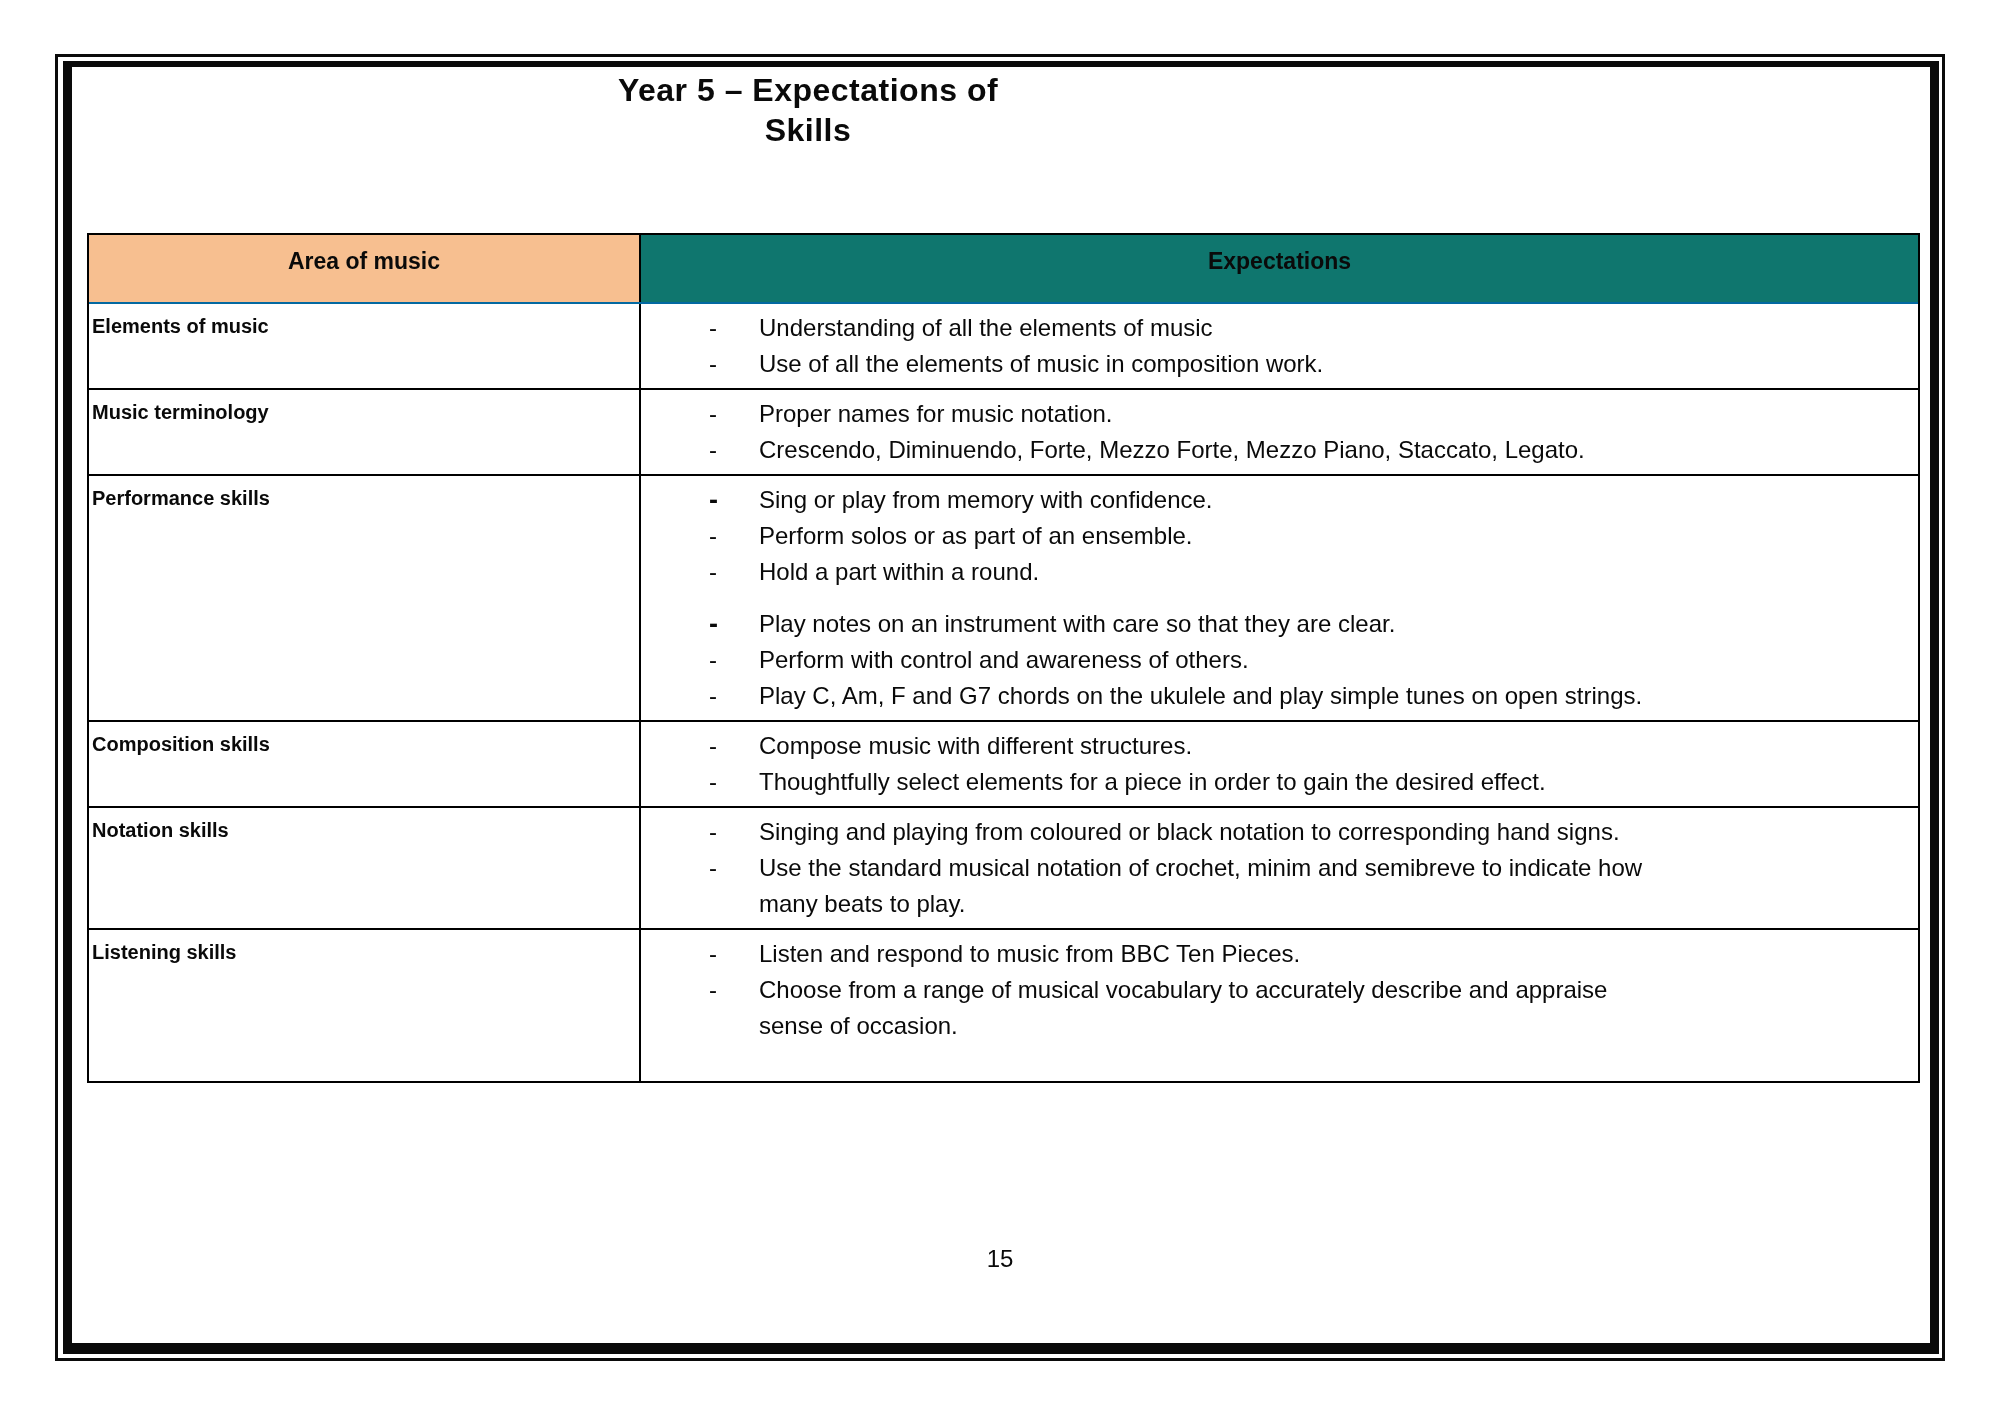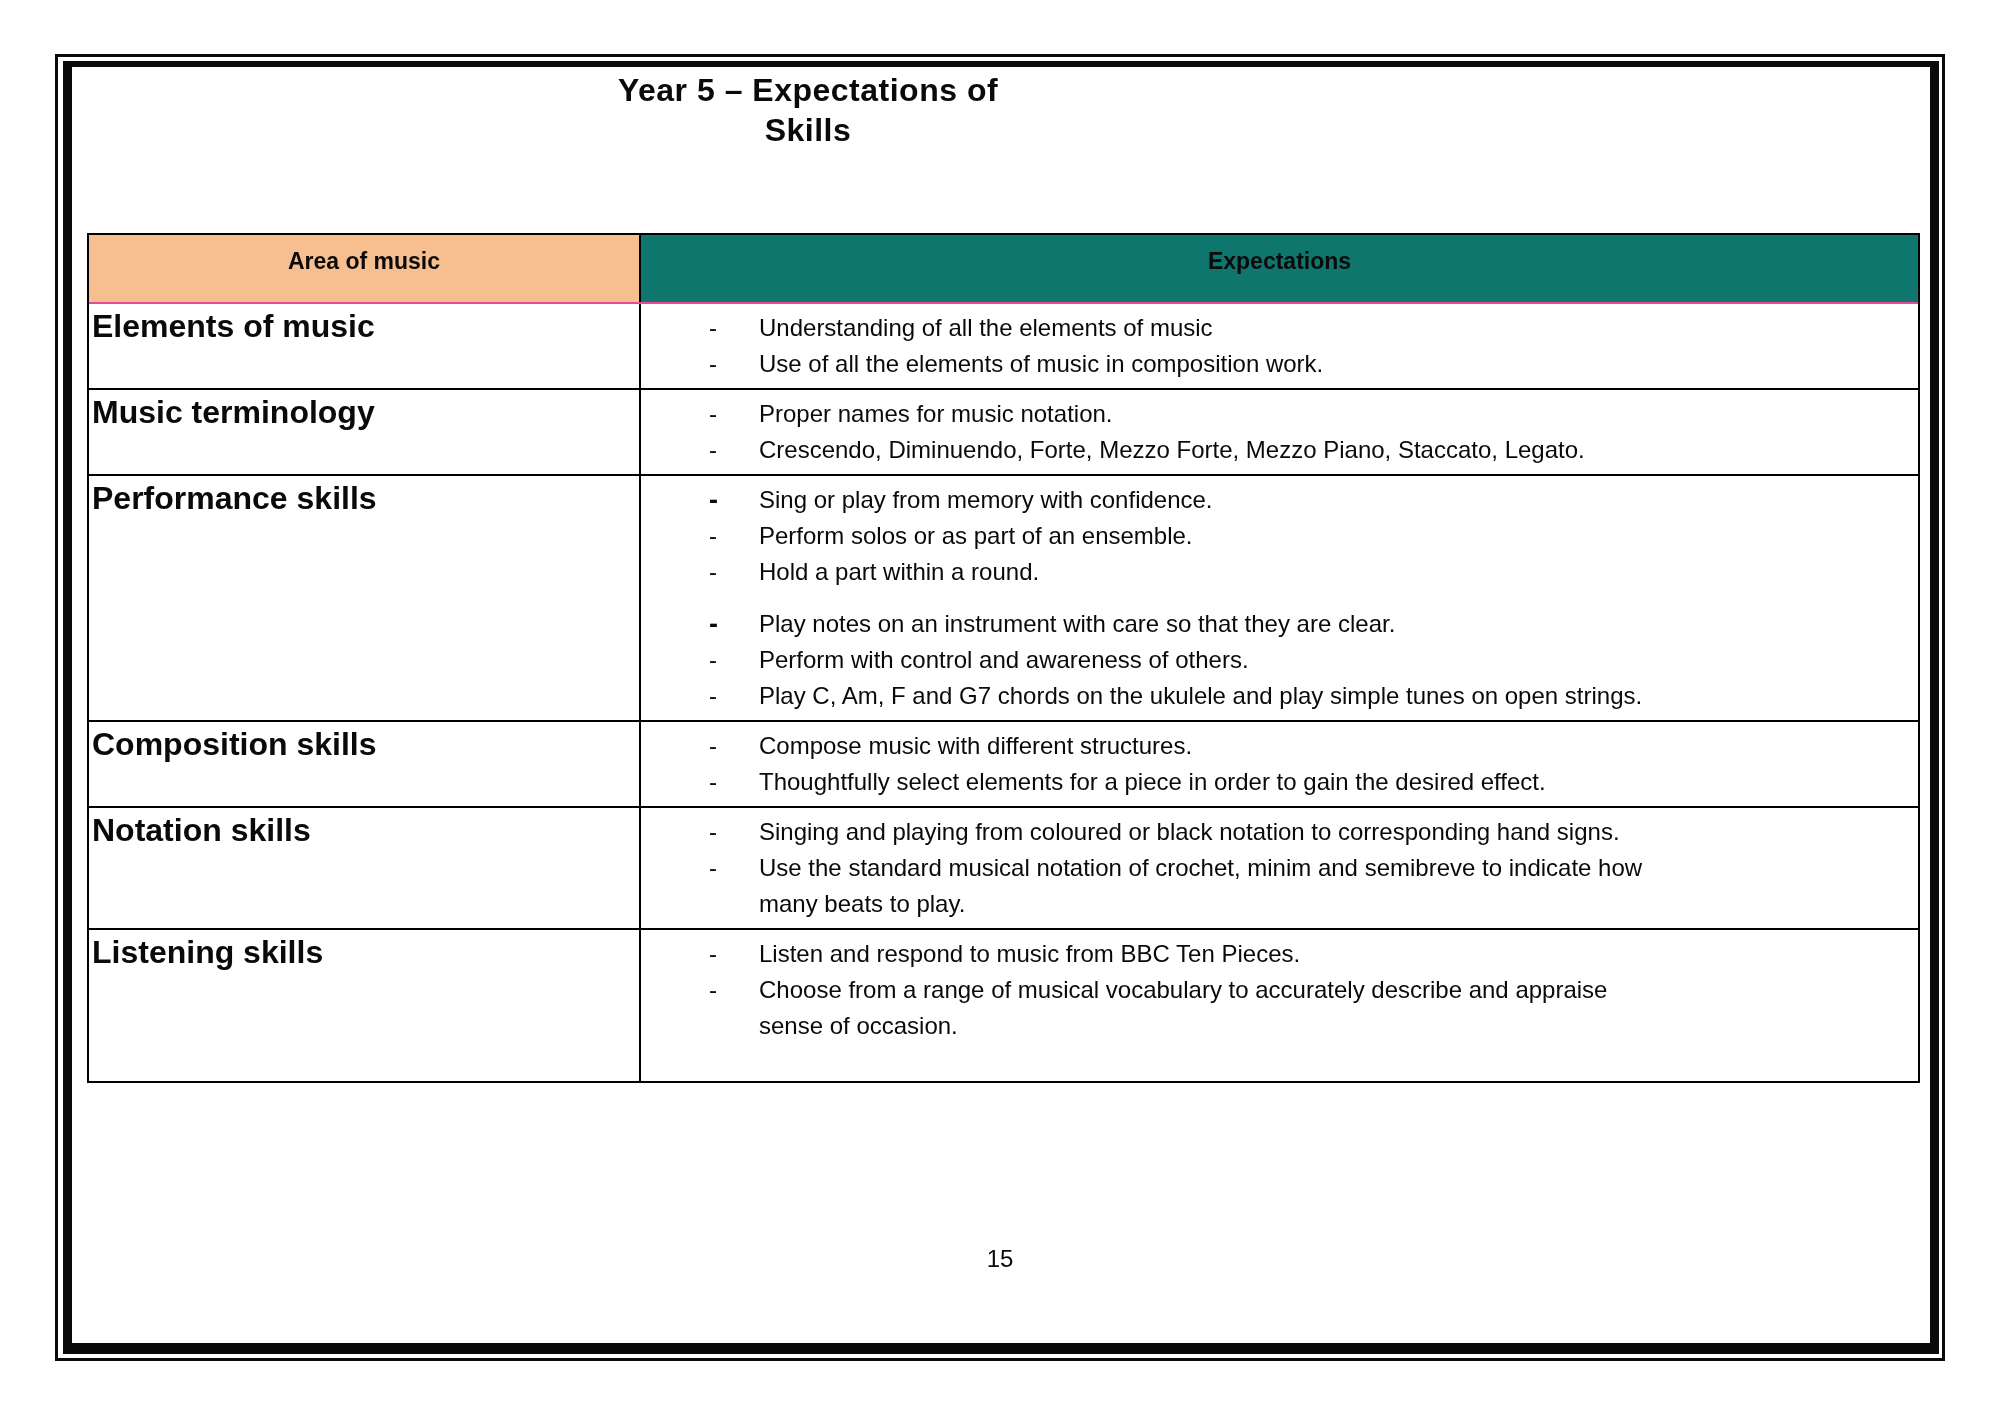--- a/index.html
+++ b/index.html
@@ -7,36 +7,36 @@
     width:2000px;height:1413px;position:relative;background:#ffffff;
     font-family:"Liberation Sans",sans-serif;color:#0a0a0a;overflow:hidden;
   }
   
   .frame-outer{position:absolute;left:55px;top:54px;right:55px;bottom:52px;border:3px solid #0a0a0a;pointer-events:none}
   .frame-inner{position:absolute;left:63px;top:61px;right:61px;bottom:59px;border-style:solid;border-color:#0a0a0a;border-width:6px 9px 11px 9px;pointer-events:none}
 
   .title-block{position:absolute;left:87px;top:70px;width:1442px;text-align:center;font-weight:bold;font-size:32px;line-height:40px;letter-spacing:.5px}
 
   .doc-table{position:absolute;left:87px;top:233px;width:1833px;border:2px solid #000;box-sizing:border-box;background:#fff}
-  .thead{display:flex;border-bottom:2px solid #ec4899;height:69px;box-sizing:border-box}
+  .thead{display:flex;border-bottom:2px solid #0369a1;height:69px;box-sizing:border-box}
   .hcell{font-weight:bold;font-size:23px;padding-top:13px;text-align:center;box-sizing:border-box}
   .hcell-area{width:552px;border-right:2px solid #000}
   .hcell-exp{flex:1}
 
   .trow{display:flex;border-bottom:2px solid #000;box-sizing:border-box}
   .rows .trow:last-child{border-bottom:none}
   .rows .trow:nth-child(1){min-height:79px}
   .rows .trow:nth-child(2){min-height:75px}
   .rows .trow:nth-child(3){min-height:246px}
   .rows .trow:nth-child(4){min-height:77px}
   .rows .trow:nth-child(5){min-height:114px}
   .rows .trow:nth-child(6){min-height:151px}
 
   .cell{box-sizing:border-box}
-  .area-cell{width:552px;border-right:2px solid #000;font-weight:bold;font-size:32px;line-height:30px;padding:7px 4px 4px 3px}
+  .area-cell{width:552px;border-right:2px solid #000;font-weight:bold;font-size:20px;line-height:30px;padding:7px 4px 4px 3px}
   .exp-cell{flex:1;font-size:24px;padding:6px 12px 6px 0}
 
   .group + .group{margin-top:16px}
   .bullet{display:flex;line-height:36px}
   .dash{flex:0 0 50px;margin-left:68px}
   .btext{flex:1}
   
   .rows .trow:nth-child(3) .group .bullet:first-child .dash{font-weight:bold;font-size:27px}
 
   .page-number{position:absolute;left:0;right:0;top:1246px;text-align:center;font-size:24px;line-height:26px}

